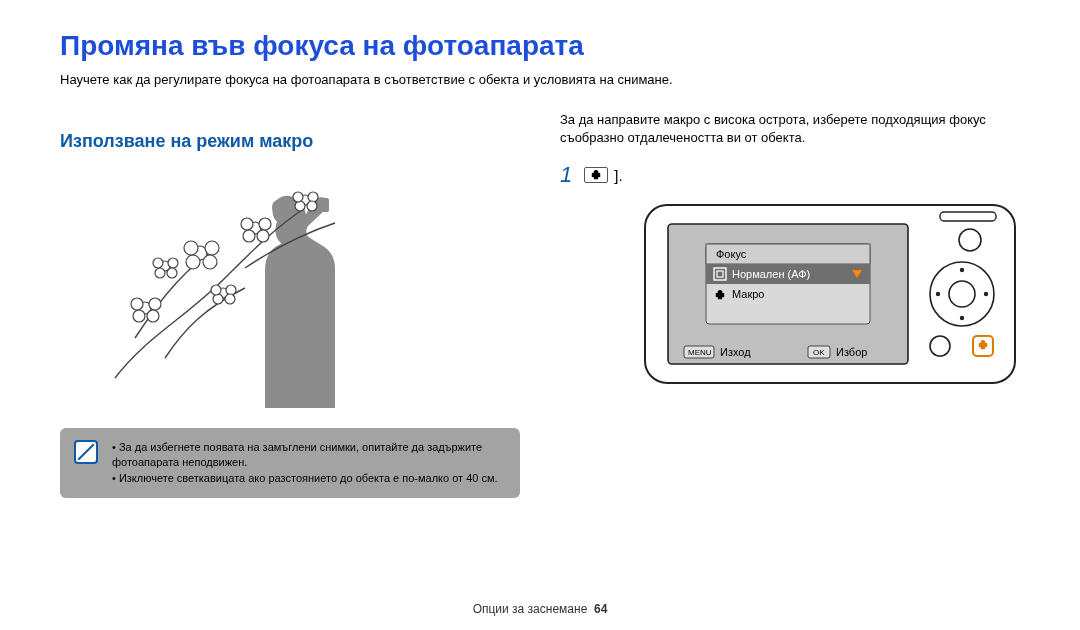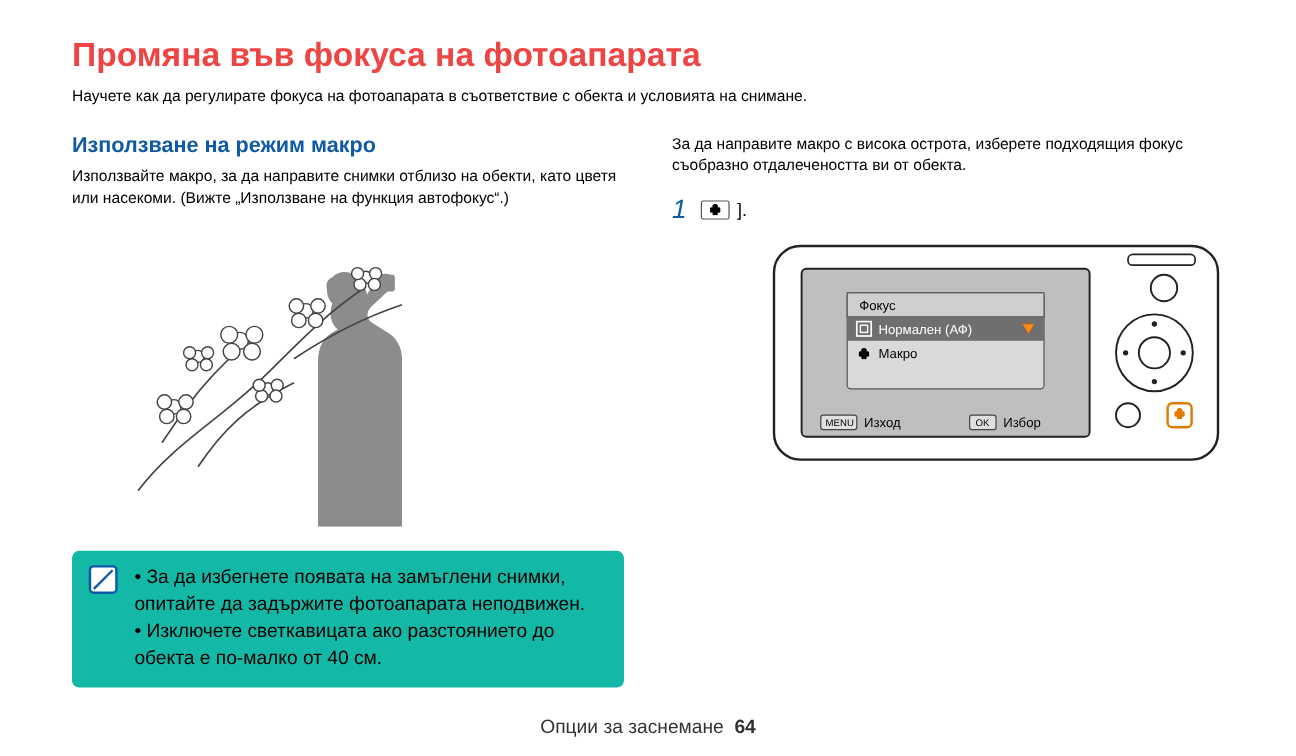--- a/index.html
+++ b/index.html
@@ -8,34 +8,34 @@
     height: 630px;
     background: #fff;
     font-family: Arial, "Helvetica Neue", sans-serif;
     color: #000;
     position: relative;
   }
   .page {
     padding: 30px 60px 0 60px;
   }
   .main-title {
-    color: #ef4444;
+    color: #1d4ed8;
     font-size: 28px;
     font-weight: bold;
     margin-bottom: 10px;
   }
   .main-sub {
     font-size: 13px;
     margin-bottom: 24px;
   }
   .columns {
     display: flex;
     gap: 40px;
   }
-  .col-left { flex: 1; }
+  .col-left { flex: 1; margin-top: 20px; }
   .col-right { flex: 1; }
   .section-title {
     color: #0e5aa6;
     font-size: 18px;
     font-weight: bold;
     margin-bottom: 6px;
   }
   .section-body {
     font-size: 13px;
     line-height: 1.35;
@@ -67,24 +67,24 @@
     border: 1px solid #555;
     border-radius: 2px;
     padding: 1px 4px;
     font-size: 12px;
     align-items: center;
     justify-content: center;
   }
   .note-box {
     display: flex;
     gap: 14px;
-    background: #14b8a6;
+    background: #a3a3a3;
     border-radius: 6px;
     padding: 12px 14px;
-    font-size: 16px;
+    font-size: 11px;
     line-height: 1.4;
   }
   .note-icon {
     flex: 0 0 24px;
     height: 24px;
     border: 2px solid #0e5aa6;
     border-radius: 4px;
     color: #0e5aa6;
     font-weight: bold;
     display: flex;
@@ -111,42 +111,41 @@
   .camera-illus {
     display: flex;
     justify-content: flex-end;
     margin-top: 4px;
   }
   .footer {
     position: absolute;
     bottom: 14px;
     left: 0; right: 0;
     text-align: center;
-    font-size: 16px;
+    font-size: 12px;
     color: #333;
   }
   .footer .pg {
     font-weight: bold;
   }
   
   .camera-svg text { font-family: Arial, sans-serif; }
 </style>
 </head>
 <body>
 
 <div class="page">
 
   <h1 class="main-title">Промяна във фокуса на фотоапарата</h1>
   <p class="main-sub">Научете как да регулирате фокуса на фотоапарата в съответствие с обекта и условията на снимане.</p>
 
   <div class="columns">
 
     <div class="col-left">
       <h2 class="section-title">Използване на режим макро</h2>
-      <p class="section-body">Използвайте макро, за да направите снимки отблизо на обекти, като цветя или насекоми. (Вижте „Използване на функция автофокус“.)</p>
 
       <div class="illustration">
         <svg width="370" height="250" viewBox="0 0 370 250">
 
           <path d="M230 250 L230 110 C230 100 225 92 218 88 L205 80 C200 77 200 70 205 66 L220 52 C224 48 224 42 220 40 C216 38 210 40 208 44 L200 58 C197 62 192 62 189 58 L182 46 C180 42 174 40 170 43 C166 46 166 52 170 56 L184 70 C188 74 186 80 181 83 L172 88 C165 92 160 100 160 112 L160 250 Z" fill="#8c8c8c"></path>
 
           <path d="M198 48 C192 38 180 34 172 42 C166 48 166 58 172 64 C168 74 172 86 182 88 L198 78 C202 74 204 60 198 48 Z" fill="#8c8c8c"></path>
 
           <rect x="204" y="40" width="20" height="14" rx="2" fill="#8c8c8c"></rect>
 

